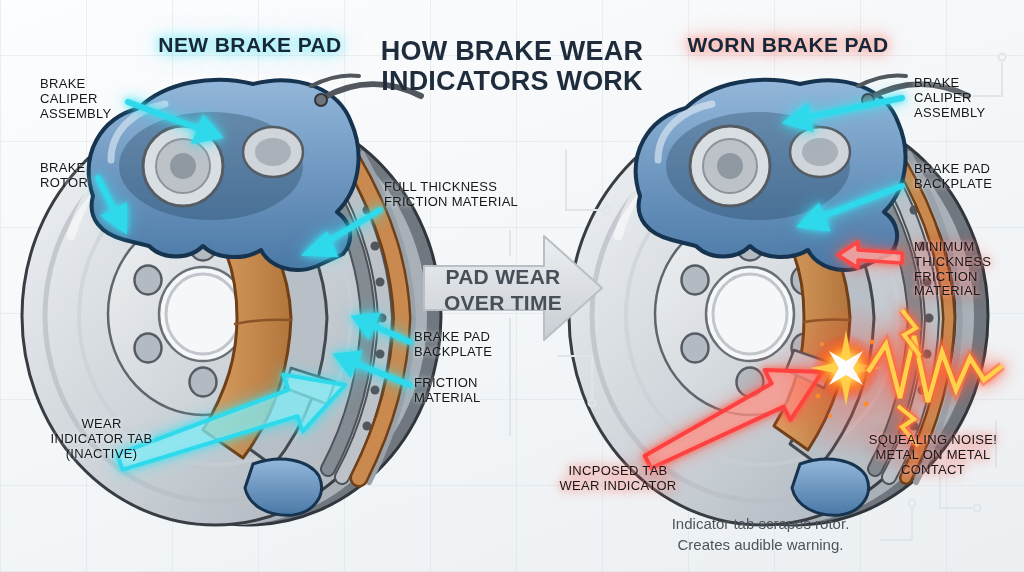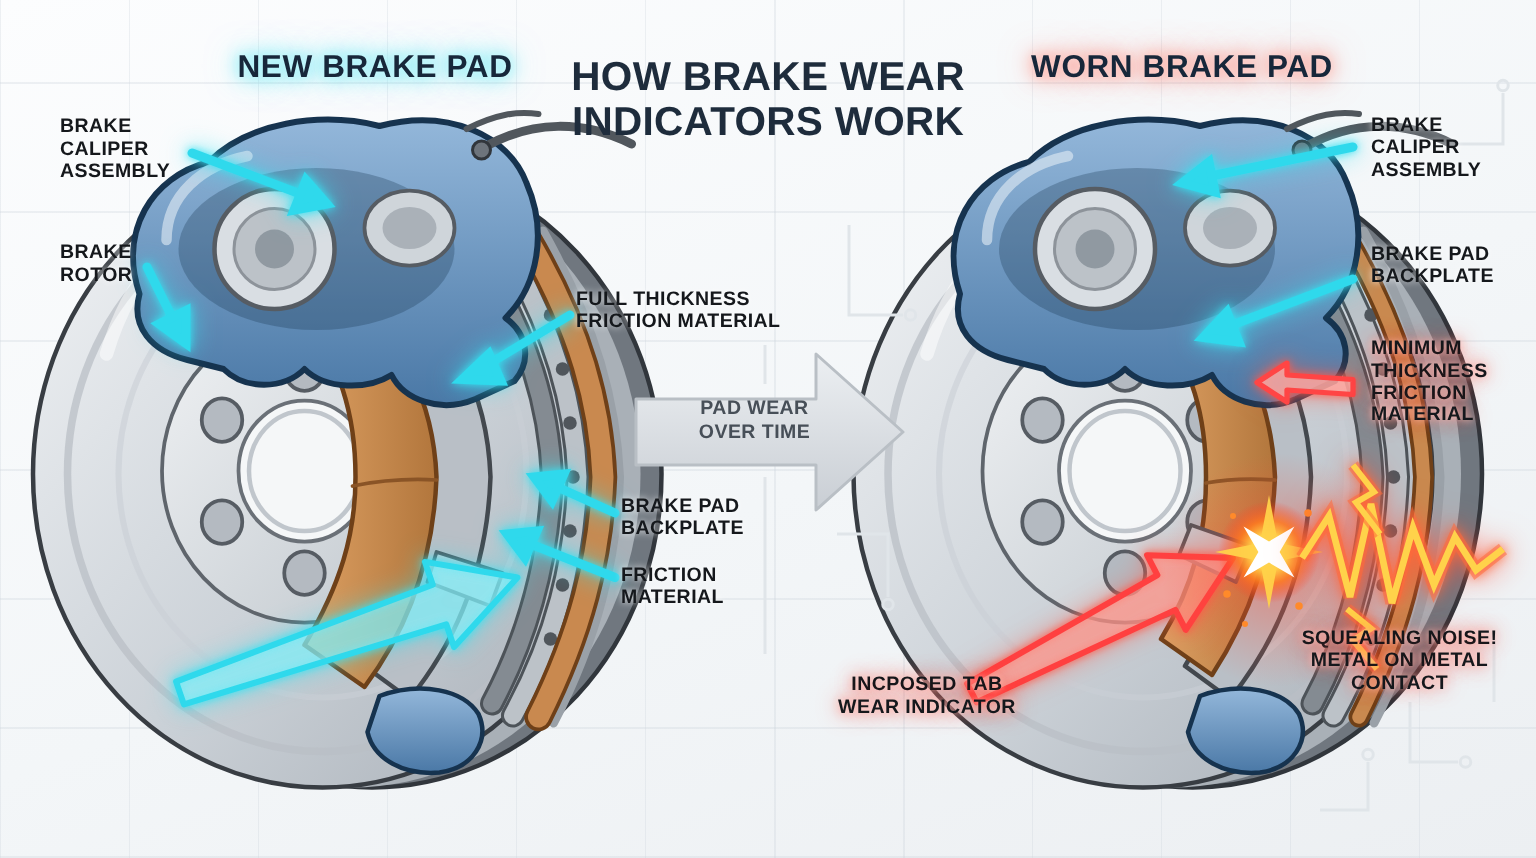--- a/index.html
+++ b/index.html
@@ -9,26 +9,26 @@
   .grid{position:absolute;inset:0;pointer-events:none;
     background-image:
       repeating-linear-gradient(0deg,rgba(202,210,218,.30) 0 1px,transparent 1px 86px),
       repeating-linear-gradient(90deg,rgba(202,210,218,.30) 0 1px,transparent 1px 86px);}
   .abs{position:absolute;}
   .title{position:absolute;left:352px;top:36px;width:320px;text-align:center;
     font-size:27px;font-weight:800;color:#1e2c3c;line-height:1.12;letter-spacing:.2px;white-space:pre-line;}
   .hdr{position:absolute;font-size:21px;font-weight:800;color:#17273a;letter-spacing:.4px;text-align:center;}
   .glowc{text-shadow:0 0 5px #c8f8fc,0 0 12px #49e5f3,0 0 22px rgba(73,229,243,.55);}
   .glowr{text-shadow:0 0 5px #ffd2cd,0 0 12px #ff7d6e,0 0 22px rgba(255,109,96,.5);}
-  .lbl{position:absolute;white-space:pre-line;font-weight:700;font-size:13px;line-height:1.14;
+  .lbl{position:absolute;white-space:pre-line;font-weight:400;font-size:13px;line-height:1.14;
     color:#15181c;letter-spacing:.3px;text-shadow:0 0 5px rgba(255,255,255,.9);}
-  .redlbl{text-shadow:0 0 4px #ffc7c0,0 0 10px rgba(255,95,82,.8),0 0 18px rgba(255,95,82,.45);}
+  .redlbl{text-shadow:0 0 4px #ffc7c0,0 0 10px rgba(255,95,82,.8),0 0 18px rgba(255,95,82,.45);margin-top:15px;}
   .cap{position:absolute;white-space:pre-line;font-size:15px;color:#4d545b;text-align:center;line-height:1.42;}
   .arrowlbl{position:absolute;left:440px;top:264px;width:126px;text-align:center;
-    font-size:13px;font-weight:800;color:#474f58;white-space:pre-line;line-height:1.25;letter-spacing:.3px;}
+    font-size:21px;font-weight:800;color:#474f58;white-space:pre-line;line-height:1.25;letter-spacing:.3px;}
   svg{position:absolute;overflow:visible;}
   .glow-cyan{filter:drop-shadow(0 0 3px #35e2f2) drop-shadow(0 0 8px rgba(53,226,242,.65));}
   .glow-red{filter:drop-shadow(0 0 3px #ff5a4a) drop-shadow(0 0 8px rgba(255,90,74,.6));}
   .glow-noise{filter:drop-shadow(0 0 4px #ff6a3a) drop-shadow(0 0 10px rgba(255,80,60,.7));}
 </style>
 </head>
 <body>
 
 <div class="stage">
   <div class="grid"></div>
@@ -269,37 +269,42 @@
 INDICATORS WORK</div>
 
   <div class="hdr glowc" style="left:140px;top:33px;width:220px">NEW BRAKE PAD</div>
   <div class="hdr glowr" style="left:668px;top:33px;width:240px">WORN BRAKE PAD</div>
 
   <div class="lbl" style="left:40px;top:77px">BRAKE
 CALIPER
 ASSEMBLY</div>
   <div class="lbl" style="left:40px;top:161px">BRAKE
 ROTOR</div>
-  <div class="lbl" style="left:384px;top:192px">FULL THICKNESS
+  <div class="lbl" style="left:384px;top:180px">FULL THICKNESS
 FRICTION MATERIAL</div>
   <div class="lbl" style="left:414px;top:330px">BRAKE PAD
 BACKPLATE</div>
   <div class="lbl" style="left:414px;top:376px">FRICTION
 MATERIAL</div>
+  <div class="lbl" style="left:24px;top:417px;width:155px;text-align:center">WEAR
+INDICATOR TAB
+(INACTIVE)</div>
 
   <div class="arrowlbl">PAD WEAR
 OVER TIME</div>
 
   <div class="lbl" style="left:914px;top:76px">BRAKE
 CALIPER
 ASSEMBLY</div>
   <div class="lbl" style="left:914px;top:162px">BRAKE PAD
 BACKPLATE</div>
   <div class="lbl redlbl" style="left:914px;top:225px">MINIMUM
 THICKNESS
 FRICTION
 MATERIAL</div>
   <div class="lbl redlbl" style="left:843px;top:418px;width:180px;text-align:center">SQUEALING NOISE!
 METAL ON METAL
 CONTACT</div>
   <div class="lbl redlbl" style="left:548px;top:449px;width:140px;text-align:center">INCPOSED TAB
 WEAR INDICATOR</div>
+  <div class="cap" style="left:608px;top:513px;width:305px">Indicator tab scrapes rotor.
+Creates audible warning.</div>
 </div>
 
 </body></html>

